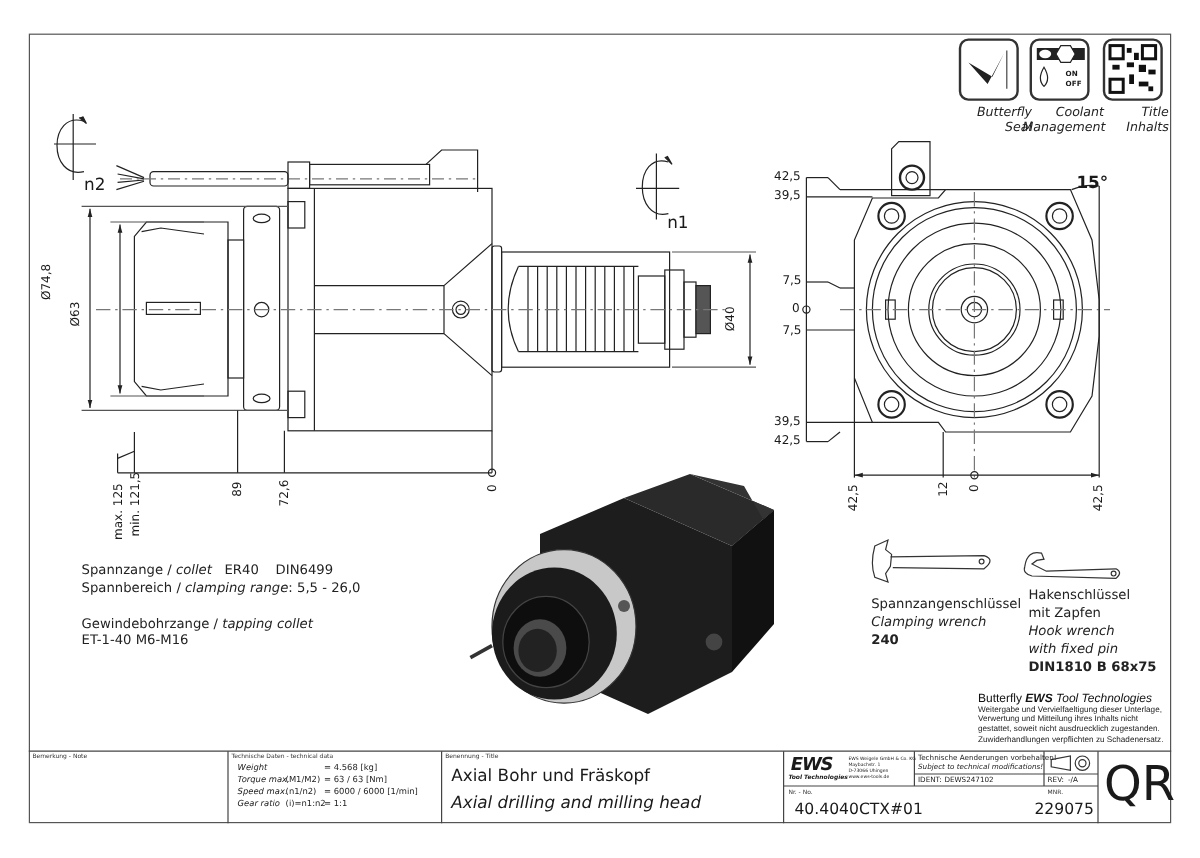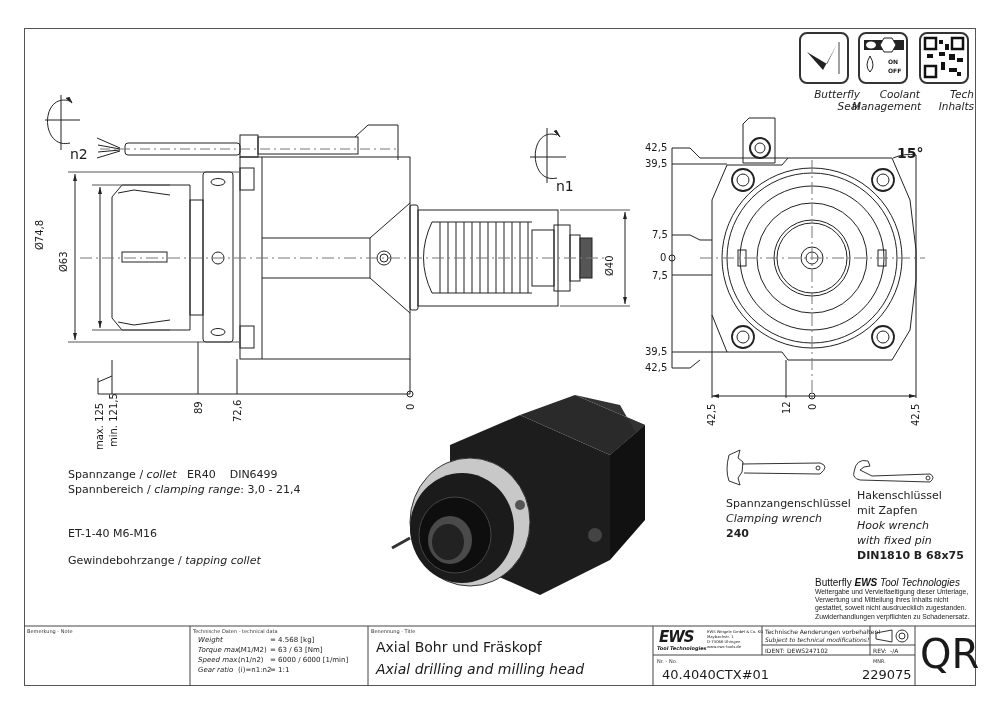--- a/index.html
+++ b/index.html
@@ -239,21 +239,21 @@
     <rect x="18" y="18" width="6" height="4" fill="#111"></rect>
       <rect x="28" y="20" width="6" height="6" fill="#111"></rect>
     <rect x="6" y="20" width="6" height="4" fill="#111"></rect>
       <rect x="36" y="24" width="6" height="4" fill="#111"></rect>
     <rect x="20" y="28" width="4" height="8" fill="#111"></rect>
       <rect x="28" y="34" width="8" height="4" fill="#111"></rect>
     <rect x="36" y="38" width="4" height="4" fill="#111"></rect>
   </svg>
 </div>
 <div class="icon-label" style="left:914px; width:60px;">
-  <div>Tech</div>
+  <div>Title</div>
     <div>Inhalts</div>
 </div>
 
 <span class="txt" style="left:70px; top:146px; font-size:14px;">n2</span>
 <span class="txt" style="left:556px; top:178px; font-size:14px;">n1</span>
 
 <span class="txt" style="left:34px; top:250px; font-size:10px; transform:rotate(-90deg); transform-origin:left top;">Ø74,8</span>
 <span class="txt" style="left:58px; top:272px; font-size:10px; transform:rotate(-90deg); transform-origin:left top;">Ø63</span>
 <span class="txt" style="left:604px; top:276px; font-size:10px; transform:rotate(-90deg); transform-origin:left top;">Ø40</span>
 
@@ -273,23 +273,23 @@
 <span class="txt" style="left:706px; top:426px; font-size:10px; transform:rotate(-90deg); transform-origin:left top;">42,5</span>
 <span class="txt" style="left:781px; top:414px; font-size:10px; transform:rotate(-90deg); transform-origin:left top;">12</span>
 <span class="txt" style="left:807px; top:410px; font-size:10px; transform:rotate(-90deg); transform-origin:left top;">0</span>
 <span class="txt" style="left:910px; top:426px; font-size:10px; transform:rotate(-90deg); transform-origin:left top;">42,5</span>
 <span class="txt" style="left:897px; top:145px; font-size:14px;font-weight:bold;">15°</span>
 
 <div class="txt spec" style="left:68px; top:468px;">
   <span>Spannzange /</span> <span class="ital">collet</span>&nbsp;&nbsp; <span>ER40</span>&nbsp;&nbsp;&nbsp; <span>DIN6499</span>
 </div>
 <div class="txt spec" style="left:68px; top:483px;">
-  <span>Spannbereich /</span> <span class="ital">clamping range</span><span>: 3,0 - 21,4</span>
-</div>
-<div class="txt spec" style="left:68px; top:513px;margin-top:41px;">
+  <span>Spannbereich /</span> <span class="ital">clamping range</span><span>: 5,5 - 26,0</span>
+</div>
+<div class="txt spec" style="left:68px; top:513px;">
   <span>Gewindebohrzange /</span> <span class="ital">tapping collet</span>
 </div>
 <div class="txt spec" style="left:68px; top:527px;">ET-1-40  M6-M16</div>
 
 <div class="txt spec" style="left:726px; top:496px; line-height:15px;">
   <div>Spannzangenschlüssel</div>
   <div class="ital">Clamping wrench</div>
   <div style="font-weight:bold;">240</div>
 </div>
 <div class="txt spec" style="left:857px; top:488px; line-height:15px;">

